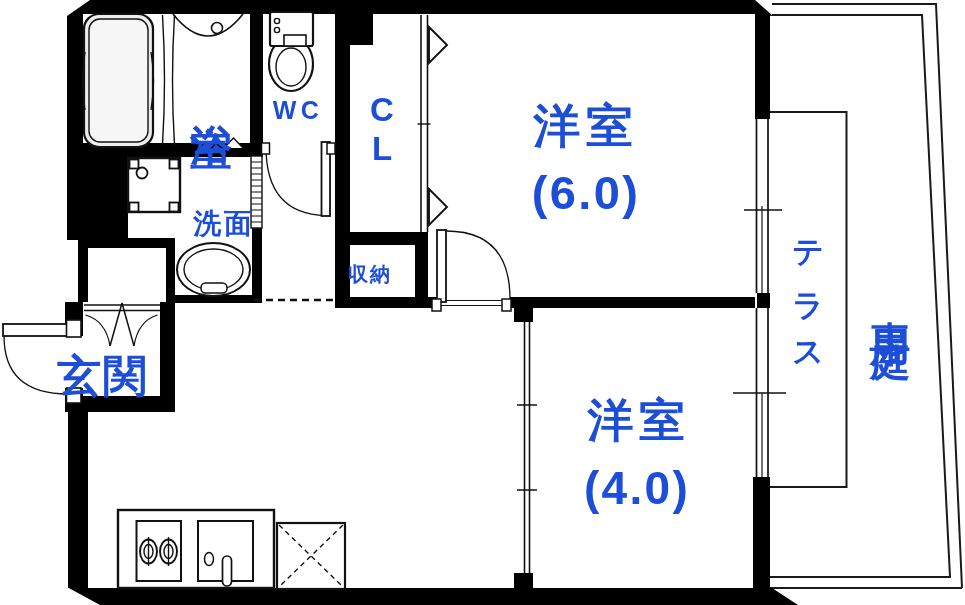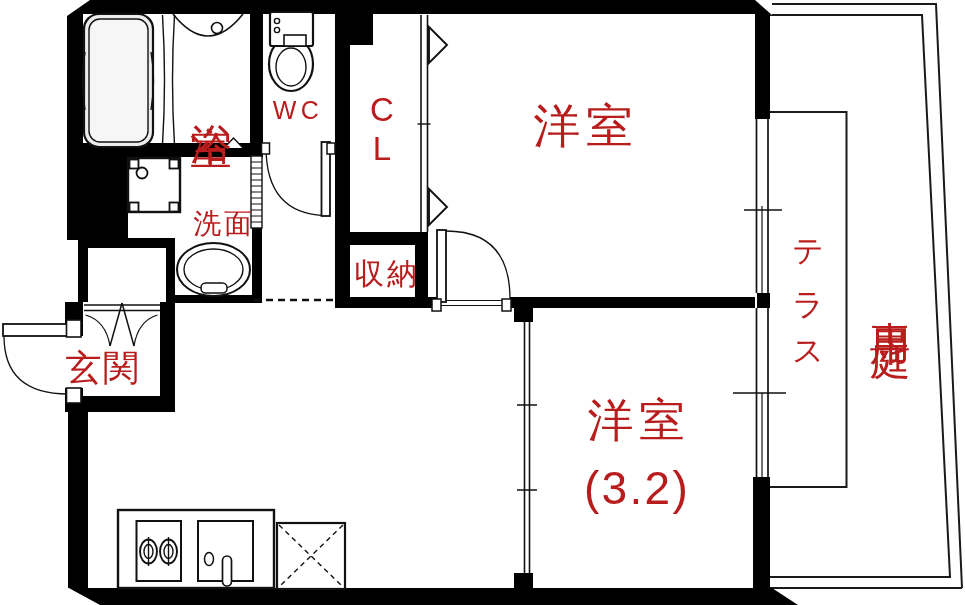--- a/index.html
+++ b/index.html
@@ -1,20 +1,20 @@
 <!DOCTYPE html>
 <html><head>
 <meta charset="utf-8">
 <style>
   html,body{margin:0;padding:0;background:#fff;}
   #stage{position:relative;width:965px;height:605px;background:#fff;overflow:hidden;
          font-family:"Liberation Sans","DejaVu Sans",sans-serif;}
   #plan-svg{position:absolute;left:0;top:0;}
-  .lbl{position:absolute;transform:translate(-50%,-50%);color:#b91c1c;white-space:nowrap;
-       z-index:10;line-height:1;}
+  .lbl{position:absolute;transform:translate(-50%,-50%);color:#1d4ed8;white-space:nowrap;
+       z-index:10;line-height:1;font-weight:bold;}
   .v{writing-mode:vertical-rl;text-orientation:upright;}
 </style>
 </head>
 <body>
 
 <div id="stage">
 
 <svg id="plan-svg" width="965" height="605" viewBox="0 0 965 605">
 
   <rect x="0" y="0" width="965" height="605" fill="#ffffff"></rect>
@@ -204,20 +204,21 @@
     <rect x="277" y="523" width="68" height="66" fill="#ffffff" stroke="#111" stroke-width="2.2"></rect>
     <line x1="279" y1="525" x2="343" y2="587" stroke="#111" stroke-width="1.4" stroke-dasharray="5 4"></line>
     <line x1="343" y1="525" x2="279" y2="587" stroke="#111" stroke-width="1.4" stroke-dasharray="5 4"></line>
   </g>
 </svg>
 
   <div class="lbl v" style="left:211px;top:92px;font-size:42px;letter-spacing:.05em">浴室</div>
   <div class="lbl" style="left:298px;top:110px;font-size:25px;letter-spacing:.18em">WC</div>
   <div class="lbl v" style="left:382px;top:130px;font-size:33px;letter-spacing:.05em">CL</div>
   <div class="lbl" style="left:586px;top:125px;font-size:47px;letter-spacing:.12em">洋室</div>
+  <div class="lbl" style="left:586px;top:192px;font-size:47px;letter-spacing:.05em">(6.0)</div>
   <div class="lbl" style="left:224px;top:224px;font-size:28px;letter-spacing:.1em">洗面</div>
-  <div class="lbl" style="left:387px;top:274px;font-size:30px;letter-spacing:.1em">収納</div>
-  <div class="lbl" style="left:103px;top:368px;font-size:36px;letter-spacing:.04em">玄関</div>
+  <div class="lbl" style="left:370px;top:274px;font-size:20px;letter-spacing:.1em">収納</div>
+  <div class="lbl" style="left:103px;top:376px;font-size:44px;letter-spacing:.04em">玄関</div>
   <div class="lbl" style="left:639px;top:420px;font-size:46px;letter-spacing:.12em">洋室</div>
-  <div class="lbl" style="left:637px;top:488px;font-size:46px;letter-spacing:.05em">(3.2)</div>
+  <div class="lbl" style="left:637px;top:488px;font-size:46px;letter-spacing:.05em">(4.0)</div>
   <div class="lbl v" style="left:808px;top:296px;font-size:31px;letter-spacing:.5em">テラス</div>
   <div class="lbl v" style="left:890px;top:301px;font-size:41px;letter-spacing:.22em">専用庭</div>
 </div>
 
 </body></html>

